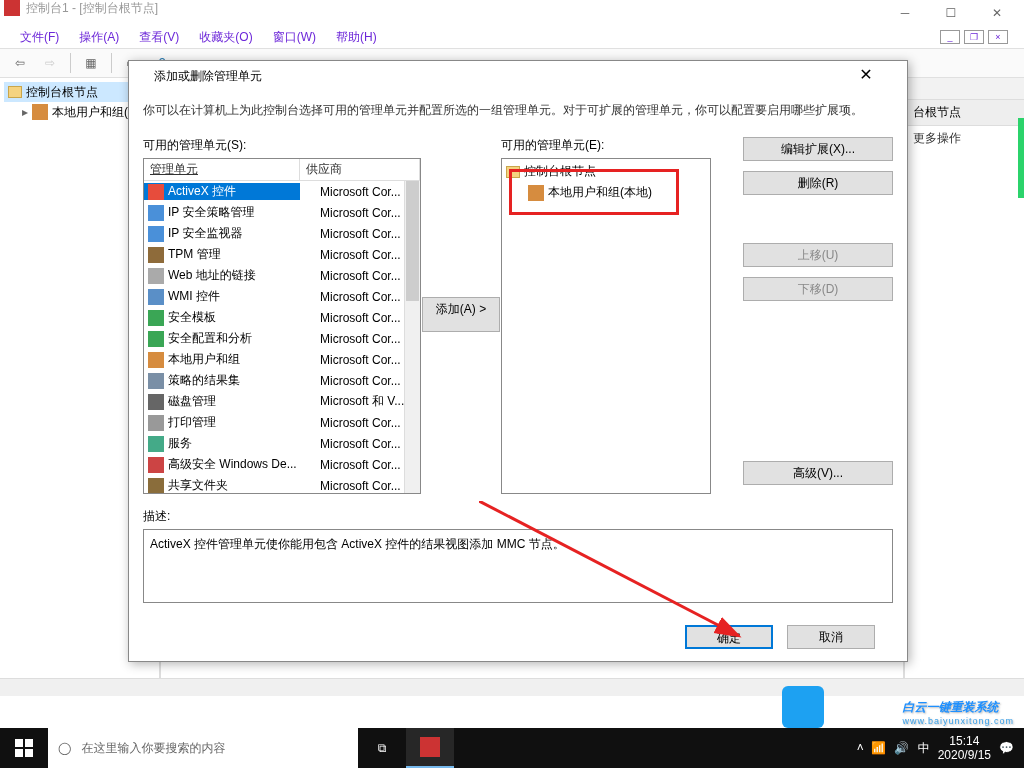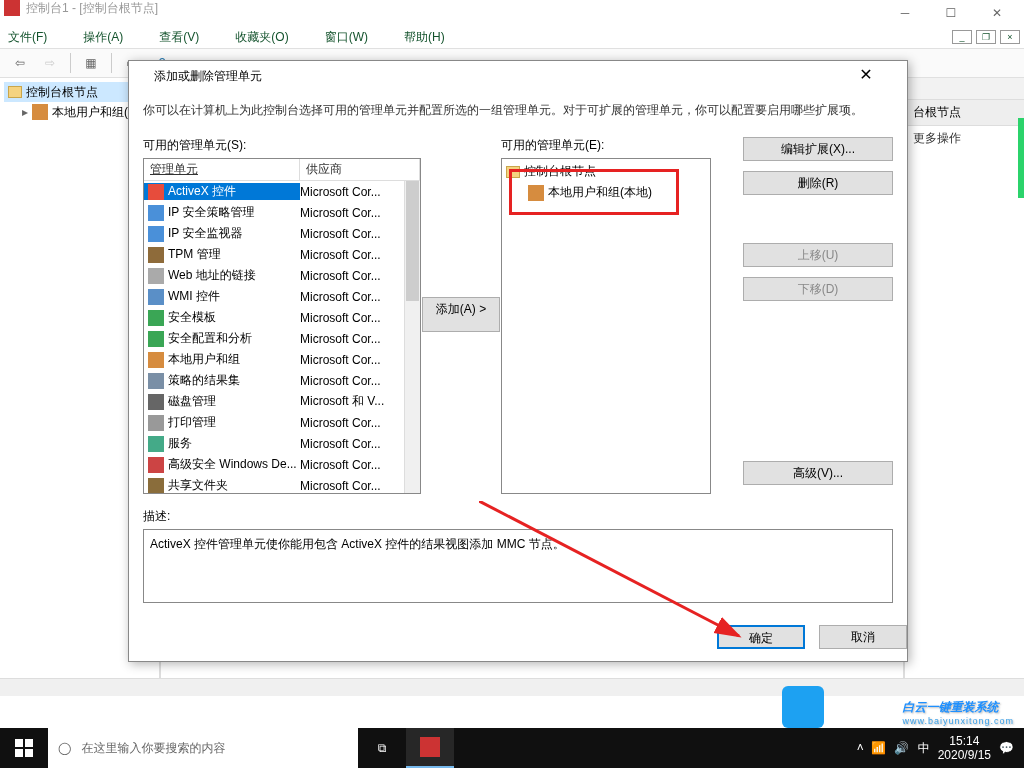--- a/index.html
+++ b/index.html
@@ -2,21 +2,21 @@
 <html><head>
 <meta charset="utf-8">
 <style>
 *{box-sizing:border-box;margin:0;padding:0;font-family:"Microsoft YaHei","Segoe UI",sans-serif;font-size:12px;}
 body{background:#fff;width:1024px;height:768px;overflow:hidden;position:relative;}
 .titlebar{height:26px;background:#fff;display:flex;align-items:flex-start;padding:0 4px;color:#999;}
 .titlebar .icon{width:16px;height:16px;background:#c33;margin-right:6px;}
 .titlebar .title{flex:1;}
 .winbtns{display:flex;}
 .winbtns div{width:46px;height:26px;text-align:center;line-height:26px;color:#666;}
-.menubar{height:22px;display:flex;align-items:center;padding:0 4px;color:#14532d;gap:28px;}
+.menubar{height:22px;display:flex;align-items:center;padding:0 16px;color:#6d28d9;gap:12px;}
 .menubar span{padding:2px 4px;}
 .mini-icons{margin-left:auto;display:flex;gap:4px;}
 .mini-icons div{width:20px;height:14px;border:1px solid #999;font-size:9px;text-align:center;line-height:12px;}
 .toolbar{height:30px;border-top:1px solid #e0e0e0;border-bottom:1px solid #e0e0e0;display:flex;align-items:center;padding:0 8px;gap:6px;background:#fafafa;}
 .toolbar .tbtn{width:24px;height:24px;display:flex;align-items:center;justify-content:center;color:#666;border:1px solid transparent;}
 .toolbar .sep{width:1px;height:20px;background:#ccc;margin:0 2px;}
 .main{position:relative;height:618px;}
 .tree-panel{position:absolute;left:0;top:0;width:160px;height:618px;border-right:1px solid #ddd;background:#fff;padding:4px;}
 .tree-item{display:flex;align-items:center;gap:4px;padding:2px 4px;height:20px;}
 .tree-item.sel{background:#cce8ff;}
@@ -41,21 +41,21 @@
 .col-btns{flex:1;display:flex;flex-direction:column;gap:10px;align-items:flex-end;}
 .lbl{margin-bottom:4px;}
 .listbox{border:1px solid #888;height:336px;position:relative;background:#fff;}
 .list-hdr{display:flex;background:#fff;border-bottom:1px solid #ddd;height:22px;}
 .list-hdr div{padding:2px 6px;border-right:1px solid #ddd;color:#333;}
 .list-hdr .c1{width:156px;text-decoration:underline;}
 .list-hdr .c2{flex:1;}
 .list-rows{position:absolute;top:22px;left:0;right:16px;bottom:0;overflow:hidden;}
 .lrow{display:flex;height:21px;align-items:center;}
 .lrow .c1{width:156px;display:flex;align-items:center;gap:4px;padding-left:4px;overflow:hidden;white-space:nowrap;}
-.lrow .c2{flex:1;padding-left:0;overflow:hidden;white-space:nowrap;}
+.lrow .c2{flex:1;padding-left:20px;overflow:hidden;white-space:nowrap;}
 .lrow.sel .c1{background:#0078d7;color:#fff;}
 .ico{width:16px;height:16px;display:inline-block;flex-shrink:0;}
 .ico-activex{background:#e74c3c;}
 .ico-ip{background:#4a90d9;}
 .ico-tpm{background:#8e6b3a;}
 .ico-web{background:#aaa;}
 .ico-wmi{background:#5a8fc7;}
 .ico-sec{background:#3aa655;}
 .ico-user{background:#d68c3f;}
 .ico-res{background:#7a8fa6;}
@@ -68,21 +68,21 @@
 .vscroll .thumb{position:absolute;left:1px;right:1px;top:0;height:120px;background:#cdcdcd;}
 .sel-list{border:1px solid #888;height:336px;background:#fff;padding:2px;}
 .sel-root{display:flex;align-items:center;gap:4px;padding:2px;}
 .sel-child{display:flex;align-items:center;gap:4px;padding:2px 2px 2px 24px;}
 .red-box{position:absolute;border:3px solid #e62222;pointer-events:none;}
 .btn{width:150px;height:24px;background:#e1e1e1;border:1px solid #adadad;text-align:center;line-height:22px;}
 .btn.disabled{color:#888;}
 .addbtn{width:78px;height:35px;background:#e1e1e1;border:1px solid #adadad;text-align:center;line-height:23px;}
 .desc-sec{margin-top:14px;}
 .desc-box{border:1px solid #888;height:74px;padding:6px;background:#fff;margin-top:4px;}
-.dlg-foot{position:absolute;right:0;bottom:12px;display:flex;gap:14px;}
+.dlg-foot{position:absolute;right:32px;bottom:12px;display:flex;gap:14px;}
 .dlg-foot .btn{width:88px;}
 .btn.ok{border:2px solid #0078d7;background:#e1e1e1;}
 .arrow{position:absolute;pointer-events:none;}
 .taskbar{position:absolute;left:0;right:0;bottom:0;height:40px;background:#101010;display:flex;align-items:center;color:#fff;}
 .start{width:48px;height:40px;display:flex;align-items:center;justify-content:center;}
 .winlogo{width:18px;height:18px;display:grid;grid-template-columns:1fr 1fr;grid-template-rows:1fr 1fr;gap:2px;}
 .winlogo div{background:#fff;}
 .search{flex:0 0 310px;height:40px;background:#fff;display:flex;align-items:center;color:#666;padding:0 10px;gap:10px;}
 .tb-icon{width:48px;height:40px;display:flex;align-items:center;justify-content:center;}
 .tb-active{border-bottom:2px solid #76b9ed;}

